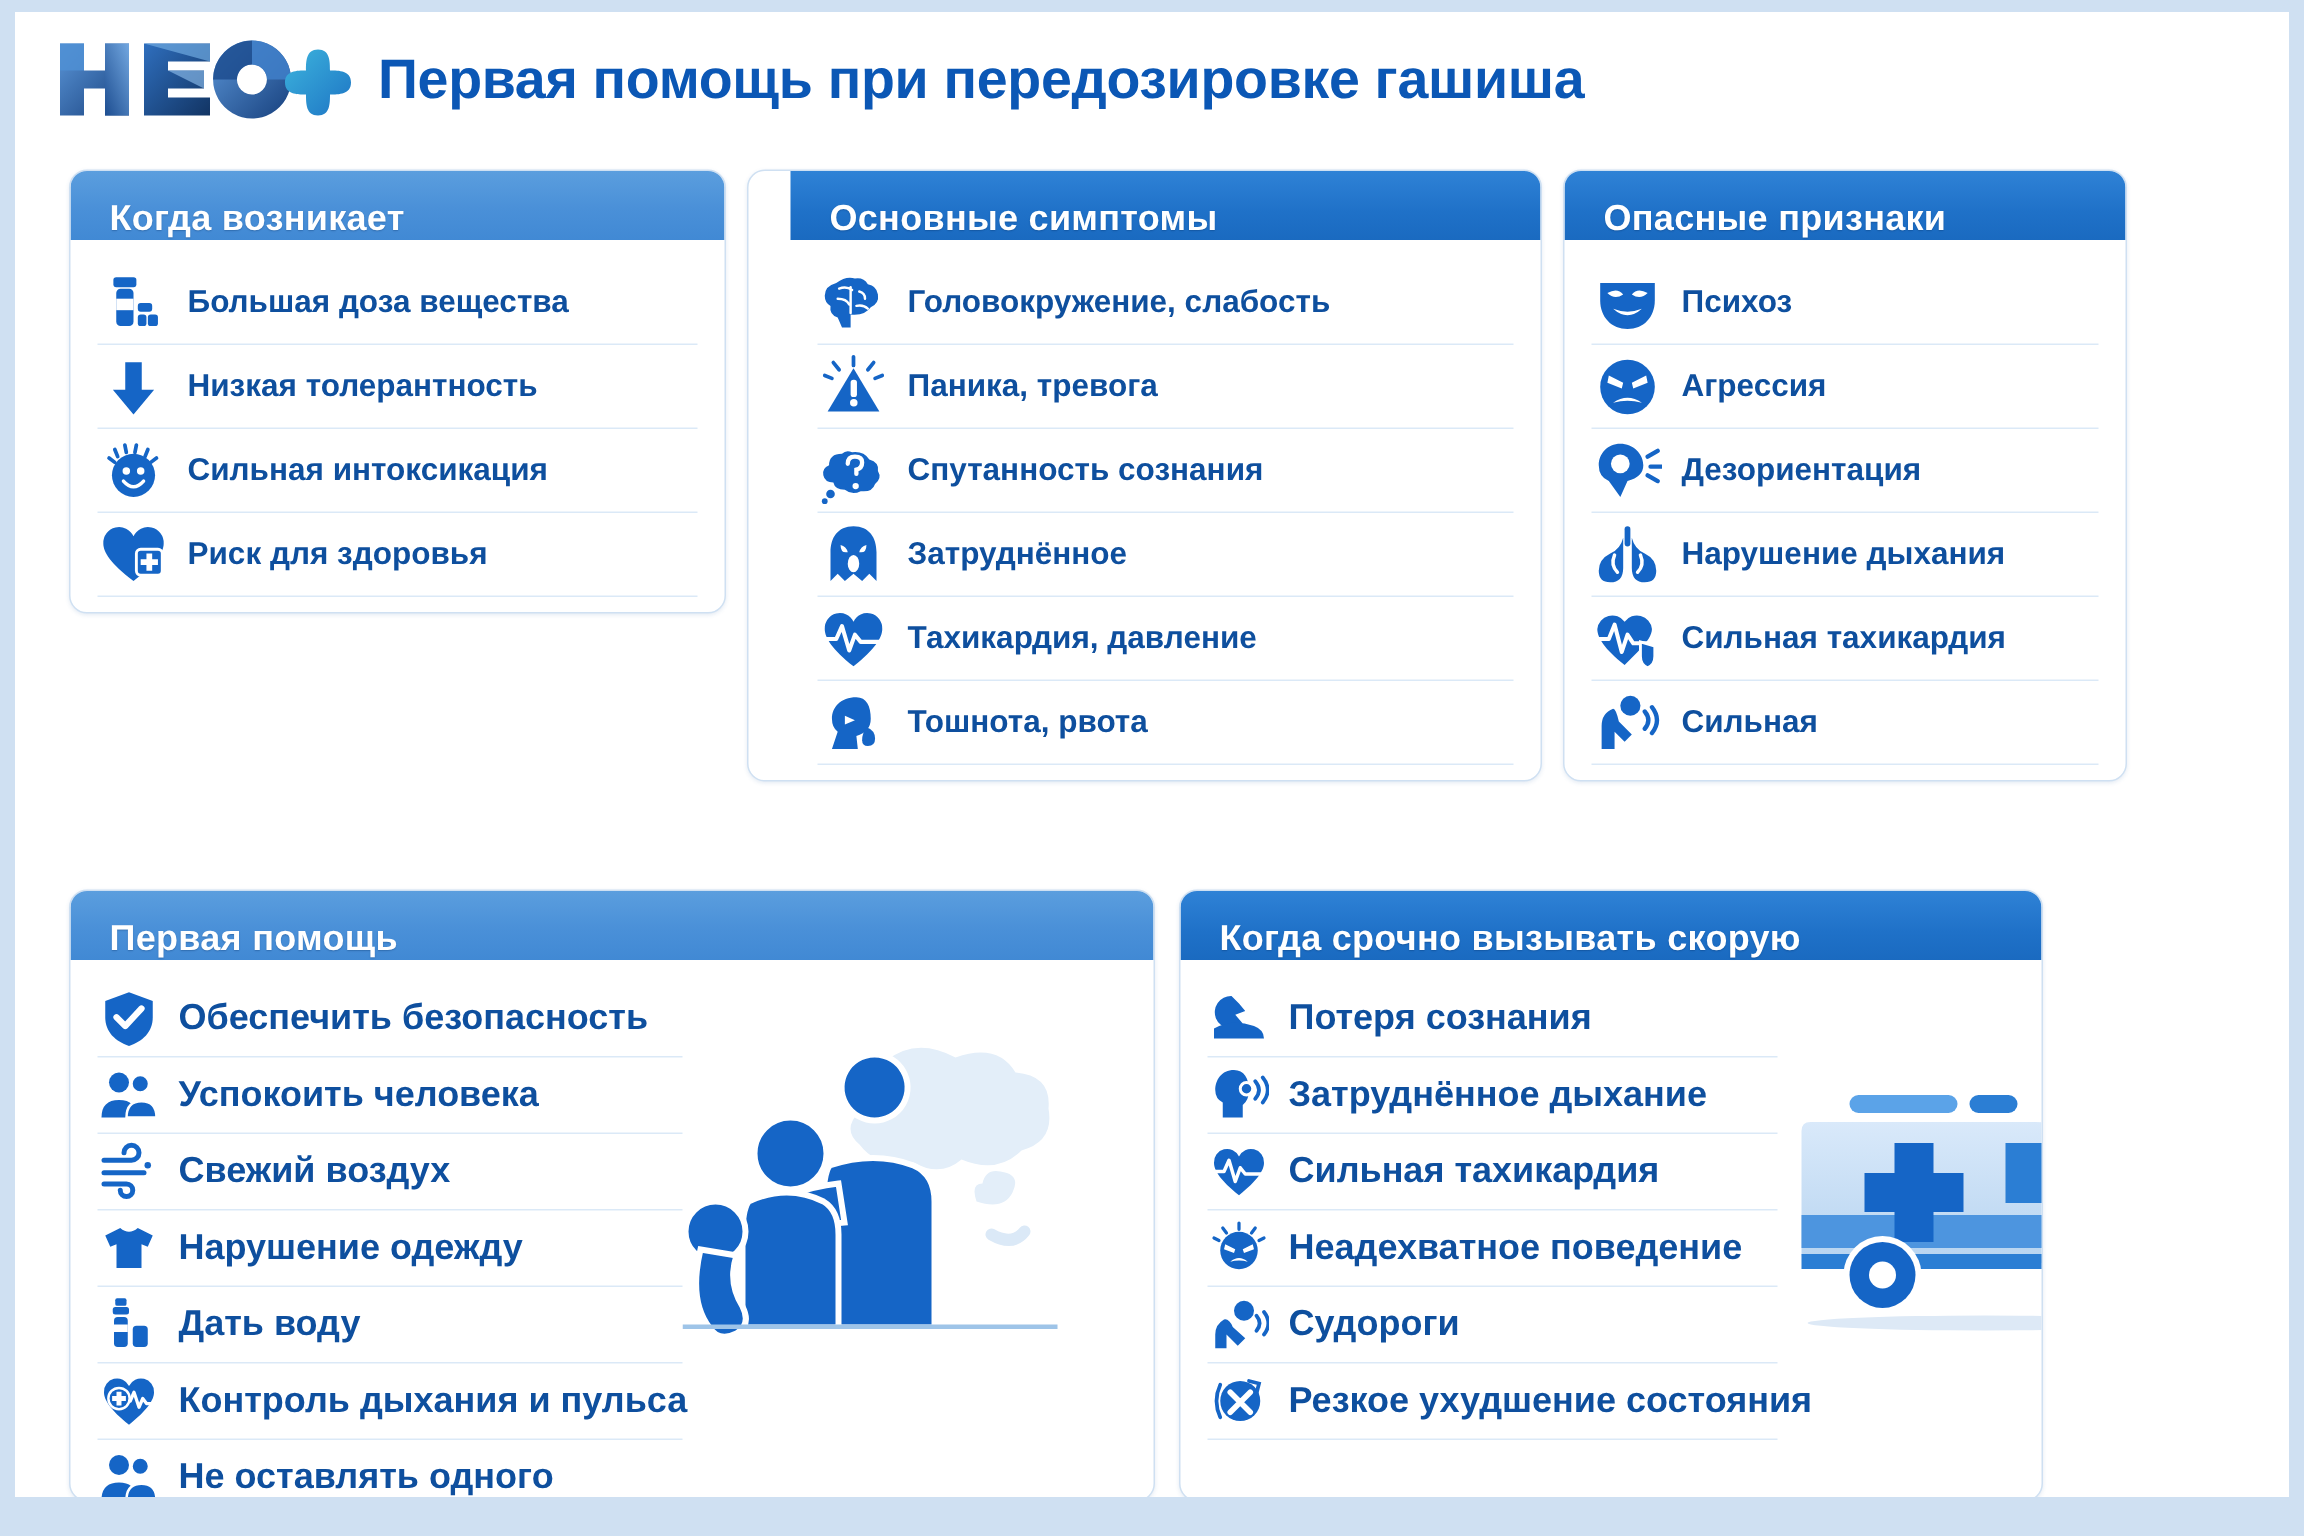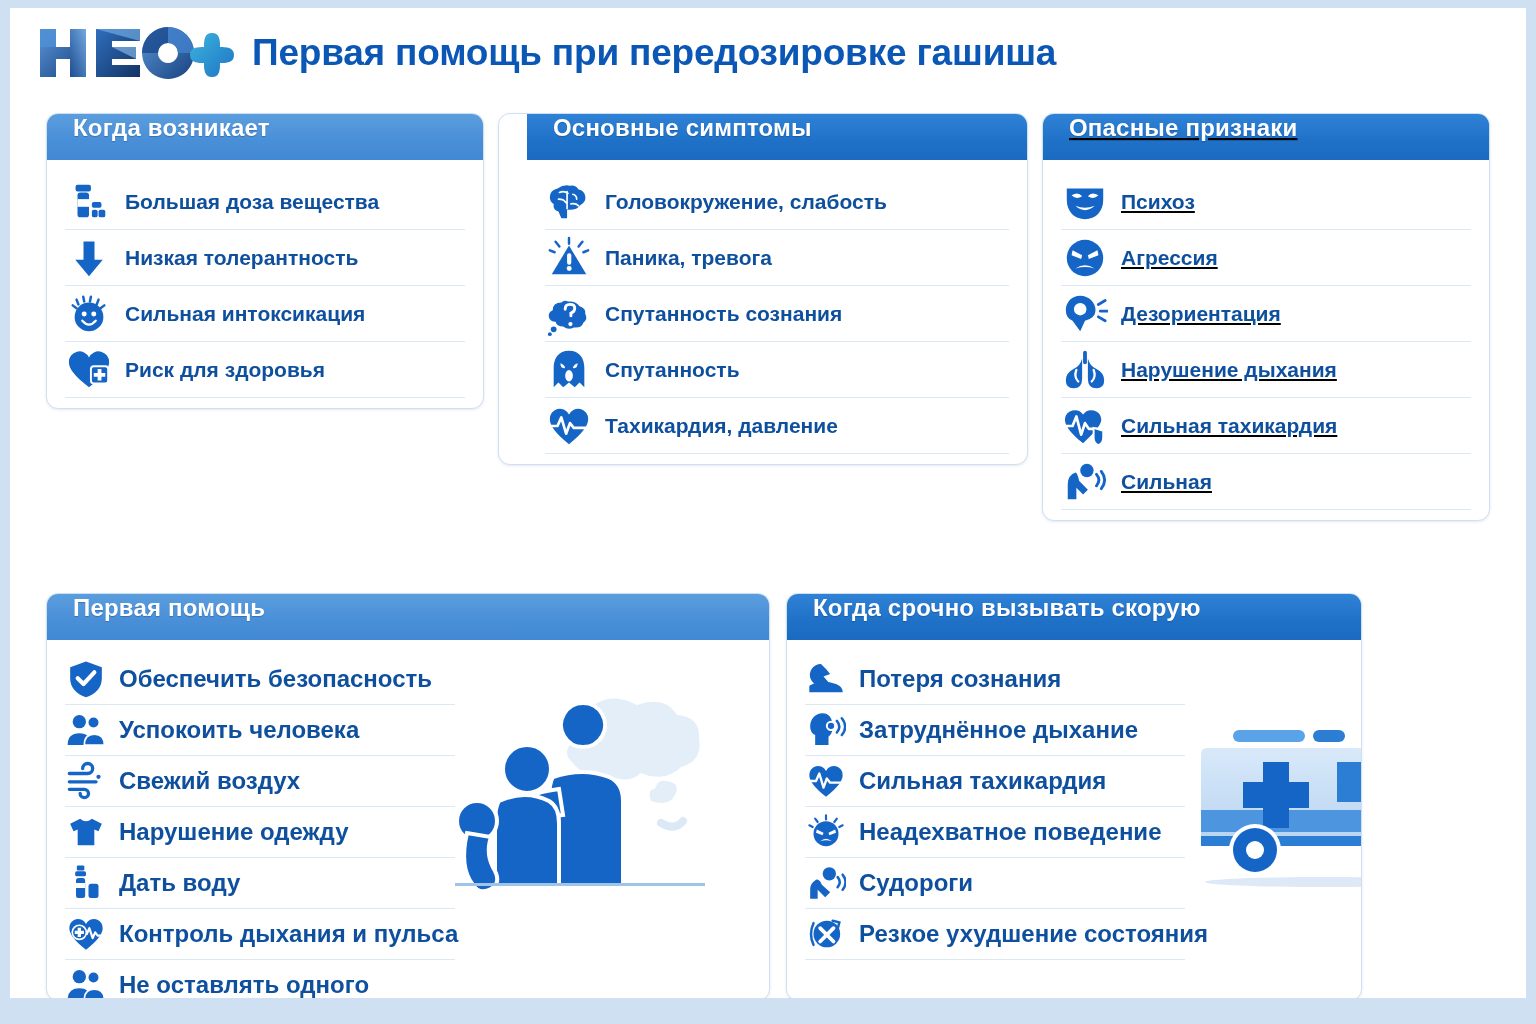--- a/index.html
+++ b/index.html
@@ -62,21 +62,21 @@
     position: absolute;
     background: #ffffff;
     border: 1px solid #cfe0f2;
     border-radius: 12px;
     box-shadow: 0 1px 3px rgba(40,90,160,.13);
     overflow: hidden;
   }
   .card-head {
     height: 46px;
     display: flex;
-    align-items: flex-start;
+    align-items: flex-end;
     padding-left: 26px;
     color: #ffffff;
     font-size: 24px;
     font-weight: bold;
     letter-spacing: .2px;
     text-shadow: 0 1px 1px rgba(0,40,90,.30);
   }
   .head-light { background: linear-gradient(180deg,#5b9ede 0%,#4a90d8 55%,#4189d4 100%); }
   .head-dark  { background: linear-gradient(180deg,#2f82d6 0%,#1f71c8 60%,#1a6ac0 100%); }
 
@@ -107,21 +107,21 @@
     font-size: 21px;
     font-weight: bold;
     color: #0e4f9e;
     line-height: 1.1;
     white-space: nowrap;
   }
 
   
   #card-when     { left: 36px;   top: 105px; width: 438px;  }
   #card-symptoms { left: 488px;  top: 105px; width: 530px; padding-left: 28px;  }
-  #card-danger   { left: 1032px; top: 105px; width: 448px; text-decoration: underline;  }
+  #card-danger   { left: 1032px; top: 105px; width: 376px;  }
   #card-firstaid { left: 36px;   top: 585px; width: 724px;  height: 408px; }
   #card-emerg    { left: 776px;  top: 585px; width: 576px;  height: 408px; }
 
   
   #card-firstaid .row, #card-emerg .row { min-height: 51px; }
   #card-firstaid .row-label, #card-emerg .row-label { font-size: 24px; }
   #card-firstaid .ico, #card-emerg .ico { width: 42px; height: 42px; }
 
   
   .split { display: flex; }
@@ -279,33 +279,43 @@
       </div>
 
       <div class="row">
         <span class="ico">
           <svg viewBox="0 0 48 48" width="46" height="46" fill="currentColor">
             <path d="M24 4 C13 4 8 12 8 22 v20 l5 -5 l5 5 l6 -5 l6 5 l5 -5 l5 5 V22 C40 12 35 4 24 4 Z"></path>
             <path d="M15 17 q4 1 5 5 q-5 1 -5 -5 Z M33 17 q-4 1 -5 5 q5 1 5 -5 Z" fill="#fff"></path>
             <ellipse cx="24" cy="30" rx="4" ry="6" fill="#fff"></ellipse>
           </svg>
         </span>
-        <span class="row-label">Спутанность</span>
+        <span class="row-label">Затруднённое</span>
       </div>
 
       <div class="row">
         <span class="ico">
           <svg viewBox="0 0 48 48" width="46" height="46" fill="currentColor">
             <path d="M24 43 C9 31 4 23 4 17 A10.5 10.5 0 0 1 24 12 A10.5 10.5 0 0 1 44 17 C44 23 39 31 24 43 Z"></path>
             <path d="M0 24 h12 l4 -9 l5 17 l4 -11 l4 5 h19" stroke="#fff" stroke-width="2.8" fill="none" stroke-linejoin="round" stroke-linecap="round"></path>
           </svg>
         </span>
         <span class="row-label">Тахикардия, давление</span>
       </div>
 
+      <div class="row">
+        <span class="ico">
+          <svg viewBox="0 0 48 48" width="46" height="46" fill="currentColor">
+            <path d="M26 6 C15 6 9 13 9 21 q0 6 4 9 l-4 12 h18 l-1 -9 q10 -3 10 -12 C36 12 33 6 26 6 Z"></path>
+            <path d="M18 19 l7 3 l-7 3 Z" fill="#fff"></path>
+            <path d="M33 27 q6 2 6 8 q0 5 -5 5 q-4 0 -4 -4 q0 -5 3 -9 Z"></path>
+          </svg>
+        </span>
+        <span class="row-label">Тошнота, рвота</span>
+      </div>
 
     </div>
   </section>
 
   <section class="card" id="card-danger">
     <div class="card-head head-dark">
       <span>Опасные признаки</span>
     </div>
     <div class="card-body">
 

